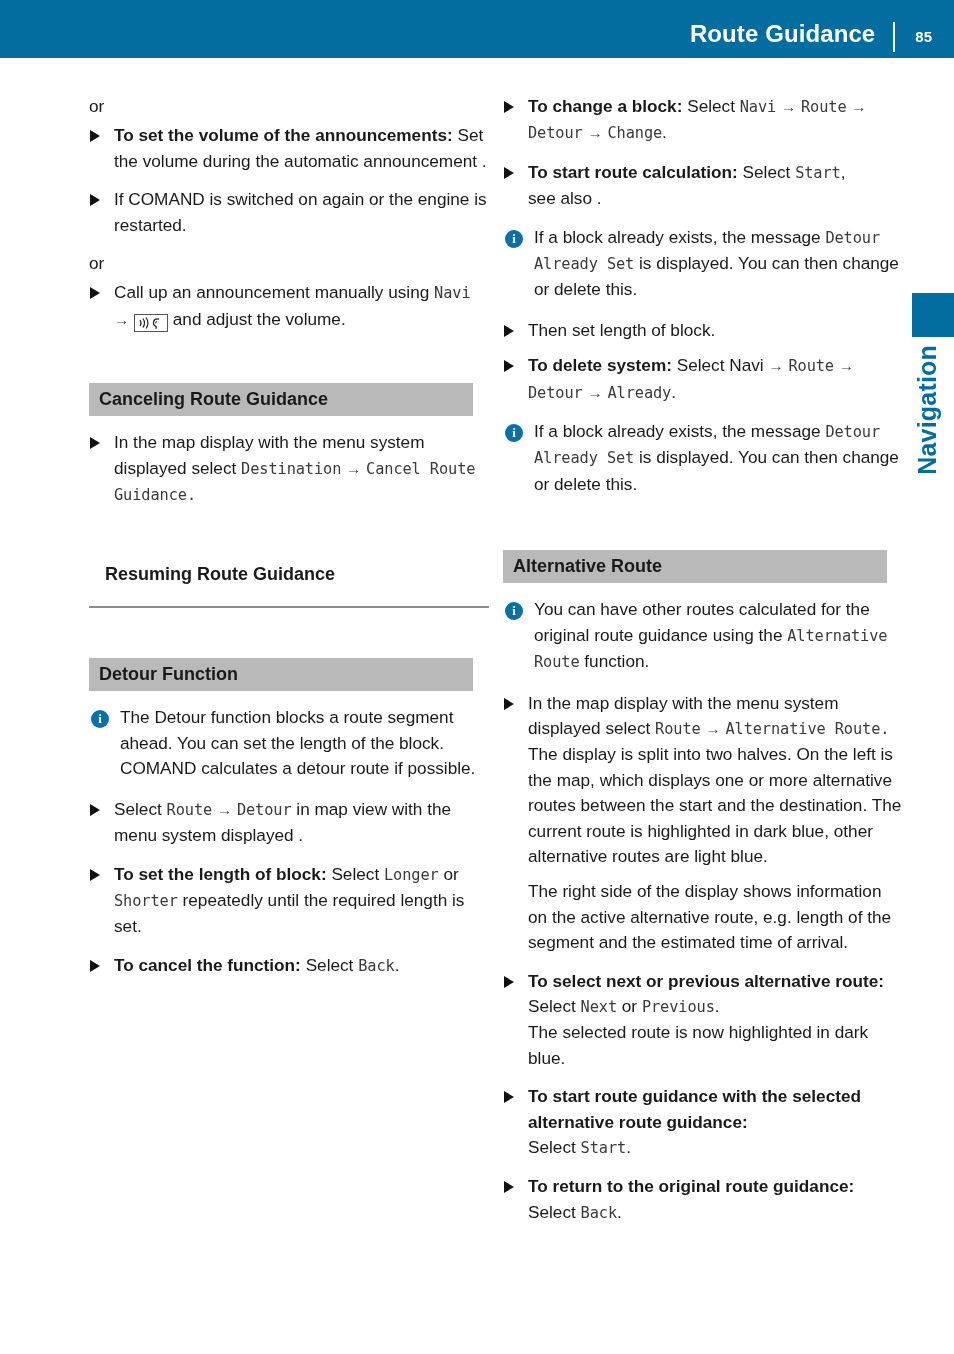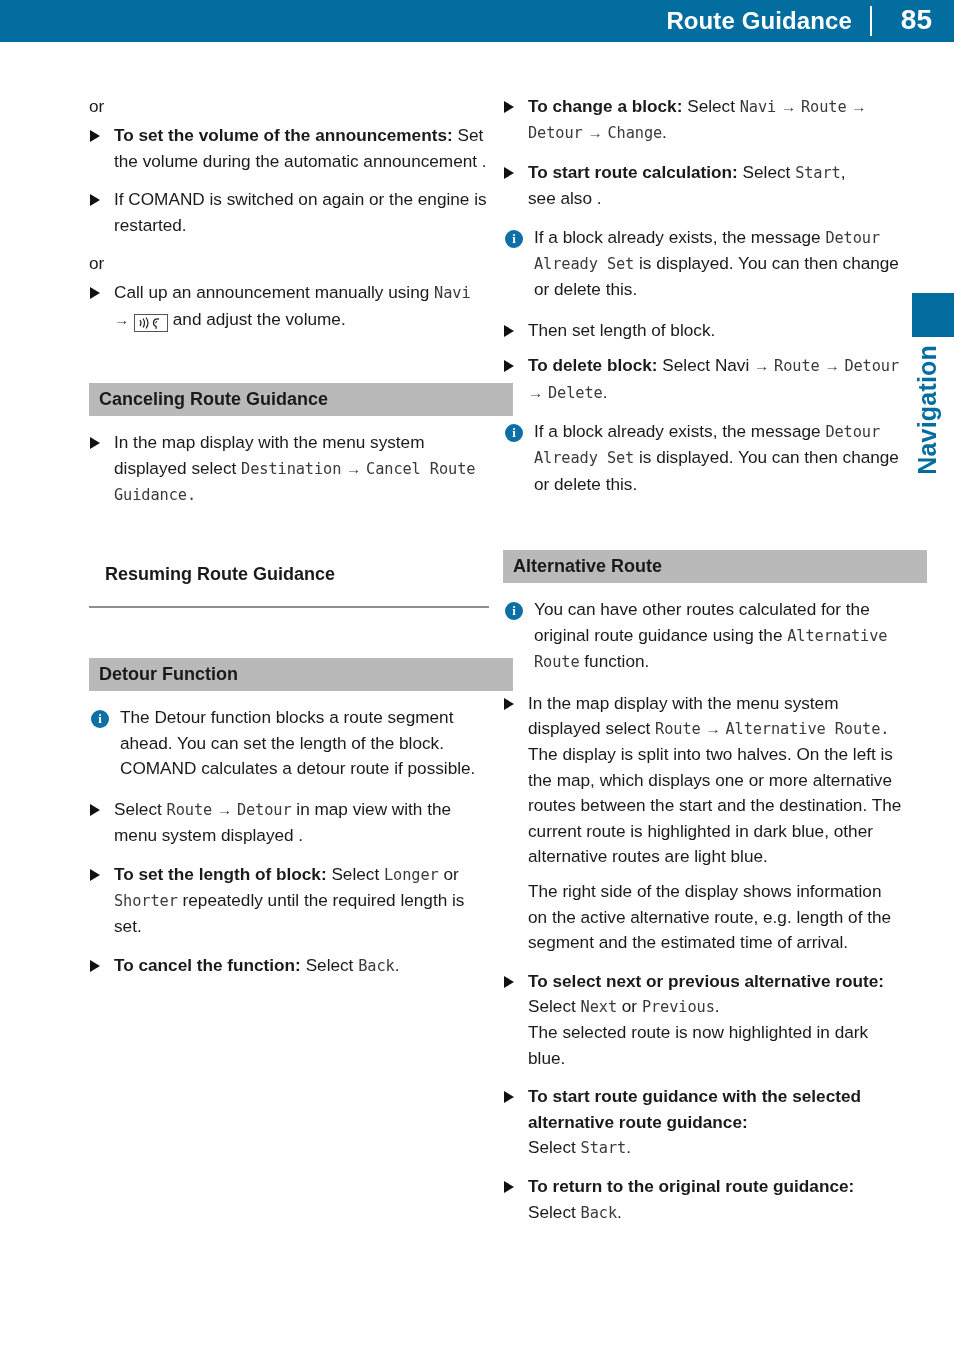--- a/index.html
+++ b/index.html
@@ -15,21 +15,21 @@
     position: relative;
     overflow: hidden;
   }
 
   
   .header-bar {
     position: absolute;
     top: 0;
     left: 0;
     width: 954px;
-    height: 42px;
+    height: 58px;
     background: #046da0;
     display: flex;
     align-items: flex-end;
     justify-content: flex-end;
   }
   .header-inner {
     display: flex;
     align-items: baseline;
     padding-bottom: 8px;
   }
@@ -43,24 +43,24 @@
   }
   .header-sep {
     width: 2px;
     height: 30px;
     background: #ffffff;
     align-self: flex-end;
     margin-bottom: -2px;
   }
   .header-page {
     color: #ffffff;
-    font-size: 28px;
+    font-size: 15px;
     font-weight: bold;
     line-height: 1;
-    padding-left: 29px;
+    padding-left: 20px;
     padding-right: 22px;
     text-align: center;
   }
 
   
   .side-tab {
     position: absolute;
     left: 912px;
     top: 293px;
     width: 42px;
@@ -157,21 +157,21 @@
   .arrow { font-family: "Liberation Sans", sans-serif; }
 
   
   .band-heading {
     background: #b9b9b9;
     font-size: 18px;
     font-weight: bold;
     color: #1a1a1a;
     padding: 6px 0 7px 10px;
     margin: 0 0 14px 0;
-    width: 424px;
+    width: 384px;
     box-sizing: border-box;
     line-height: 20px;
   }
   .sub-heading {
     font-size: 18px;
     font-weight: bold;
     color: #1a1a1a;
     margin: 16px;
     padding: 0 0 5px 0;
     line-height: 22px;
@@ -335,28 +335,28 @@
       <span>is displayed. You can then change or delete this.</span>
     </div>
 
     <div class="item tight">
       <span class="bullet-tri"></span>
       <span>Then set length of block.</span>
     </div>
 
     <div class="item">
       <span class="bullet-tri"></span>
-      <b>To delete block:</b>
+      <b>To delete system:</b>
       <span>Select Navi</span>
       <span class="mono arrow">→</span>
       <span class="mono">Route</span>
       <span class="mono arrow">→</span>
       <span class="mono">Detour</span>
       <span class="mono arrow">→</span>
-      <span class="mono">Delete</span><span>.</span>
+      <span class="mono">Already</span><span>.</span>
     </div>
 
     <div class="note">
       <span class="info-icon">i</span>
       <span>If a block already exists, the message</span>
       <span class="mono">Detour Already Set</span>
       <span>is displayed. You can then change or delete this.</span>
     </div>
 
     <div class="spacer-lg"></div>

